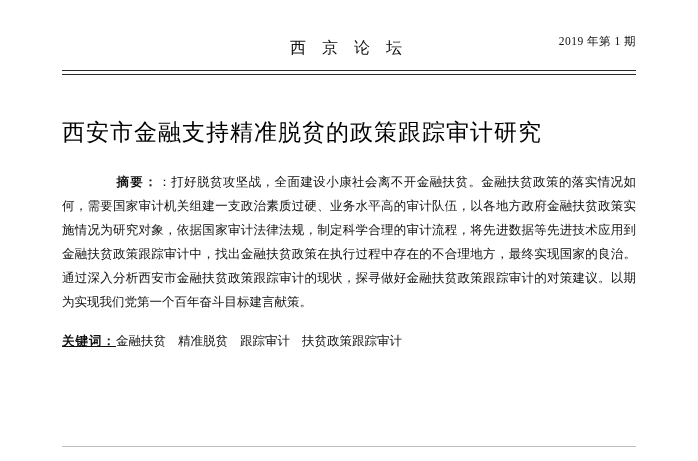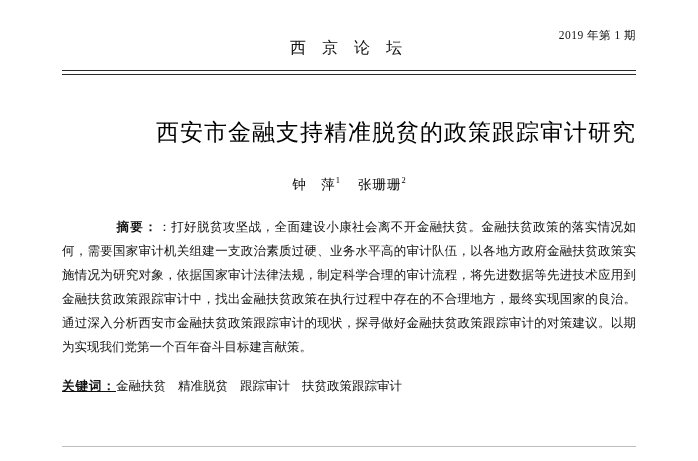--- a/index.html
+++ b/index.html
@@ -38,36 +38,36 @@
   .journal-pinyin {
     font-family: "Liberation Serif", "DejaVu Serif", serif;
     font-size: 11px;
     letter-spacing: 1.2px;
     color: #222;
     margin-top: 3px;
   }
   .issue-info {
     position: absolute;
     right: 0;
-    bottom: 16px;
+    bottom: 10px;
     font-size: 11.5px;
     color: #111;
     letter-spacing: 0.5px;
   }
 
   .rule-double {
     margin-top: 11px;
     border-top: 1px solid #2a2a2a;
     height: 3px;
     border-bottom: 1px solid #2a2a2a;
   }
 
   
   .title {
-    text-align: right;
+    text-align: left;
     font-size: 23px;
     letter-spacing: 1px;
     margin-top: 42px;
     color: #000;
     font-family: "Liberation Serif", "DejaVu Serif", serif;
   }
   .authors {
     text-align: center;
     font-size: 13.5px;
     margin-top: 27px;
@@ -151,23 +151,20 @@
 
   <div class="masthead">
     <div class="journal-name">西 京 论 坛</div>
     <div class="issue-info">2019 年第 1 期</div>
   </div>
 
   <div class="rule-double"></div>
 
   <div class="title">西安市金融支持精准脱贫的政策跟踪审计研究</div>
 
-  <div class="authors">
-    <span>钟　萍</span><span class="sup">1</span><span class="author-gap"></span><span>张珊珊</span><span class="sup">2</span>
-  </div>
 
   <div class="affiliations">
   </div>
 
   <div class="abstract">
     <span class="indent"></span><span class="lead">摘要：</span><span>：打好脱贫攻坚战，全面建设小康社会离不开金融扶贫。金融扶贫政策的落实情况如何，需要国家审计机关组建一支政治素质过硬、业务水平高的审计队伍，以各地方政府金融扶贫政策实施情况为研究对象，依据国家审计法律法规，制定科学合理的审计流程，将先进数据等先进技术应用到金融扶贫政策跟踪审计中，找出金融扶贫政策在执行过程中存在的不合理地方，最终实现国家的良治。通过深入分析西安市金融扶贫政策跟踪审计的现状，探寻做好金融扶贫政策跟踪审计的对策建议。以期为实现我们党第一个百年奋斗目标建言献策。</span>
   </div>
 
   <div class="keywords">
     <span class="indent"></span><span class="lead">关键词：</span><span>金融扶贫</span><span class="kw-gap"></span><span>精准脱贫</span><span class="kw-gap"></span><span>跟踪审计</span><span class="kw-gap"></span><span>扶贫政策跟踪审计</span>

